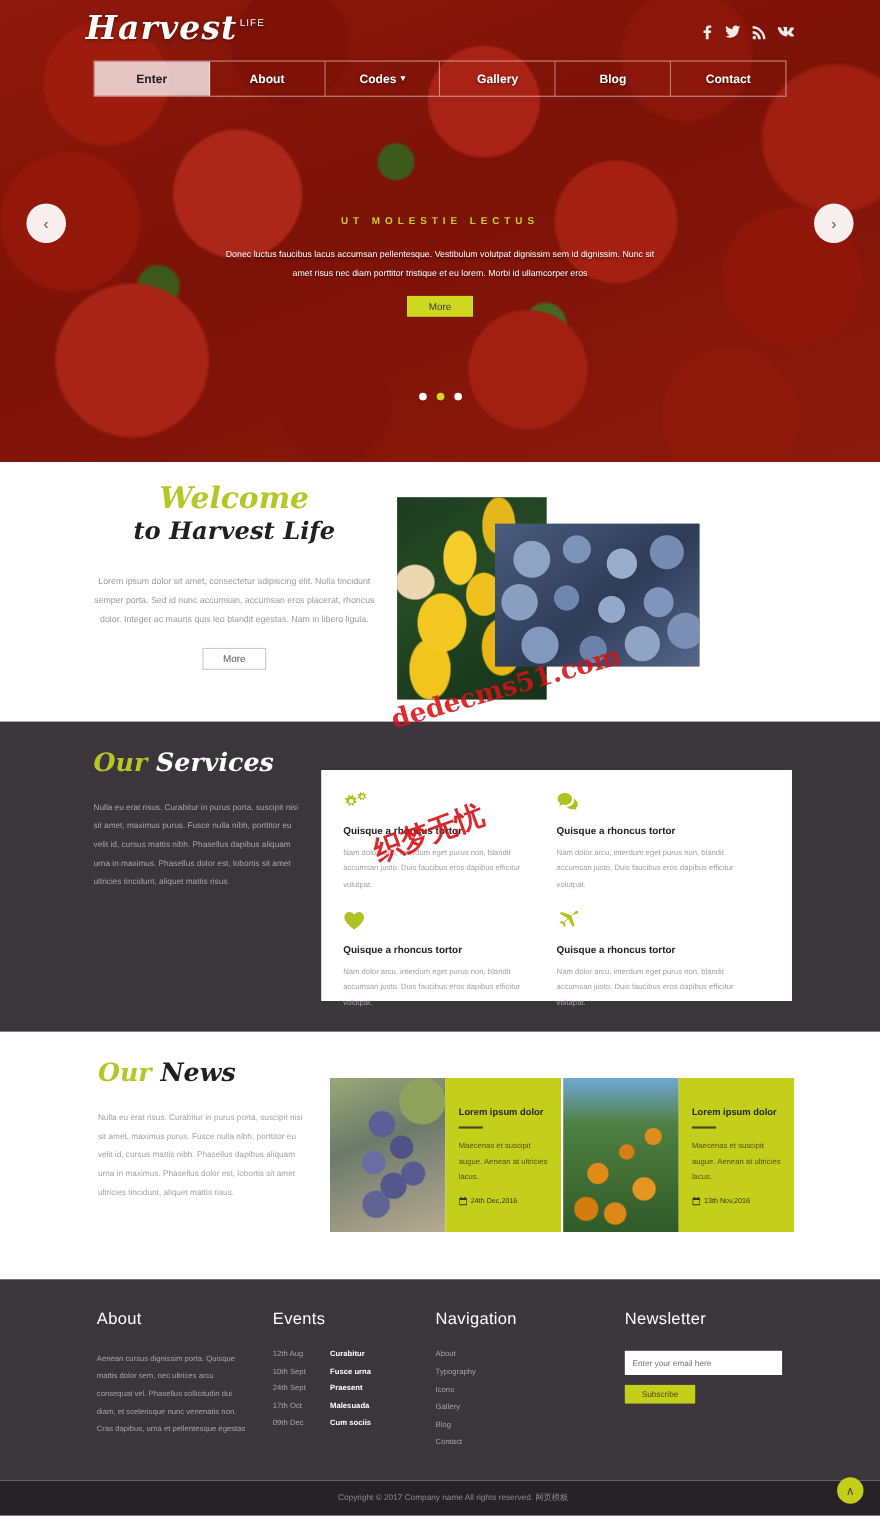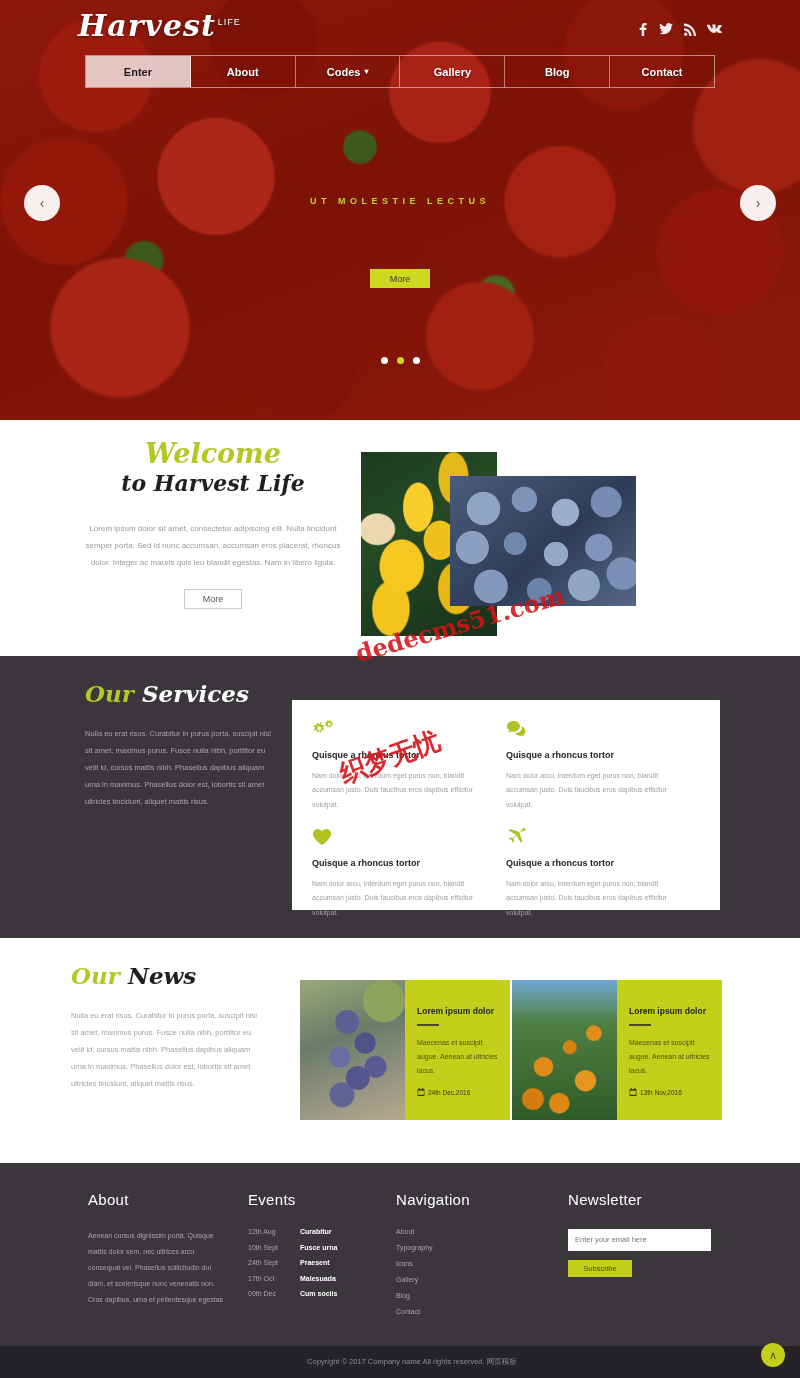--- a/index.html
+++ b/index.html
@@ -175,21 +175,21 @@
     width:428px; height:210px; background:#fff; padding:20px 20px 0 20px;
   }
   .svc-grid { display:flex; flex-wrap:wrap; }
   .svc-cell { width:50%; padding-right:18px; margin-bottom:16px; }
   .svc-icon { color:#afc221; height:22px; margin-bottom:8px; }
   .svc-icon svg { display:block; }
   .svc-title { font-size:9px; font-weight:bold; color:#1d1d1d; margin-bottom:9px; }
   .svc-desc { font-size:7px; color:#a0a0a0; line-height:2.05; }
   
   .news { position:relative; height:225px; background:#fff; }
-  .news-left { position:absolute; left:71px; top:25px; width:195px; }
+  .news-left { position:absolute; left:89px; top:25px; width:195px; }
   .news-head .b { color:#1f1f1f; }
   .news-text { margin-top:20px; font-size:7.5px; color:#a3a3a3; line-height:2.25; }
   .news-card { position:absolute; top:980px; width:210px; height:140px; display:flex; }
   .news-card.one { left:300px; }
   .news-card.two { left:512px; }
   .news-img { width:105px; height:140px; }
   .img-grape {
     background:
       radial-gradient(circle at 45% 30%, #5c5f96 0 10%, transparent 11%),
       radial-gradient(circle at 62% 45%, #4e5287 0 10%, transparent 11%),
@@ -317,20 +317,21 @@
       </div>
     <div class="nav-item">
         <span>Blog</span>
       </div>
     <div class="nav-item">
         <span>Contact</span>
       </div>
   </div>
 
   <div class="hero-sub">UT MOLESTIE LECTUS</div>
+  <div class="hero-desc">Donec luctus faucibus lacus accumsan pellentesque. Vestibulum volutpat dignissim sem id dignissim. Nunc sit amet risus nec diam porttitor tristique et eu lorem. Morbi id ullamcorper eros</div>
   <div class="hero-btn">More</div>
 
   <div class="arrow left">‹</div>
   <div class="arrow right">›</div>
 
   <div class="dots">
     <div class="dot"></div>
     <div class="dot active"></div>
     <div class="dot"></div>
   </div>

